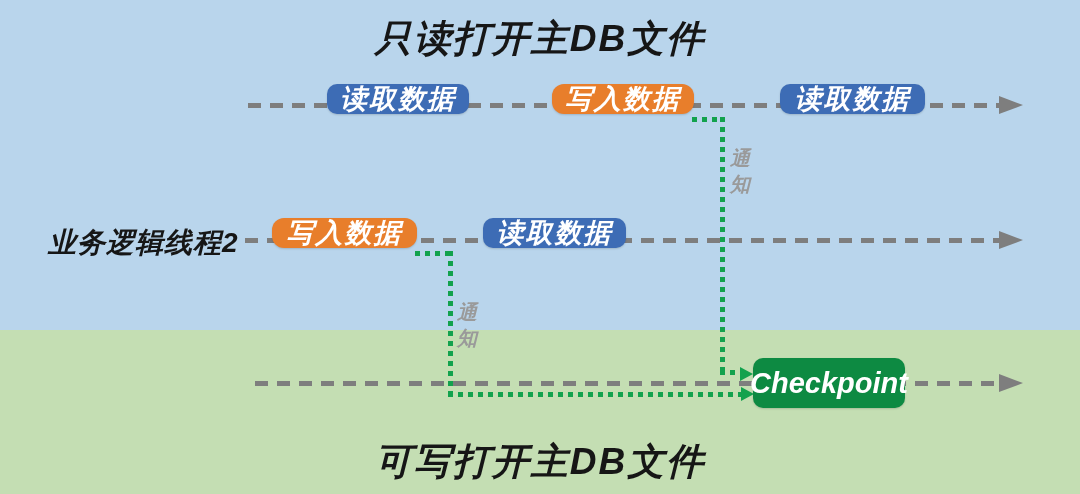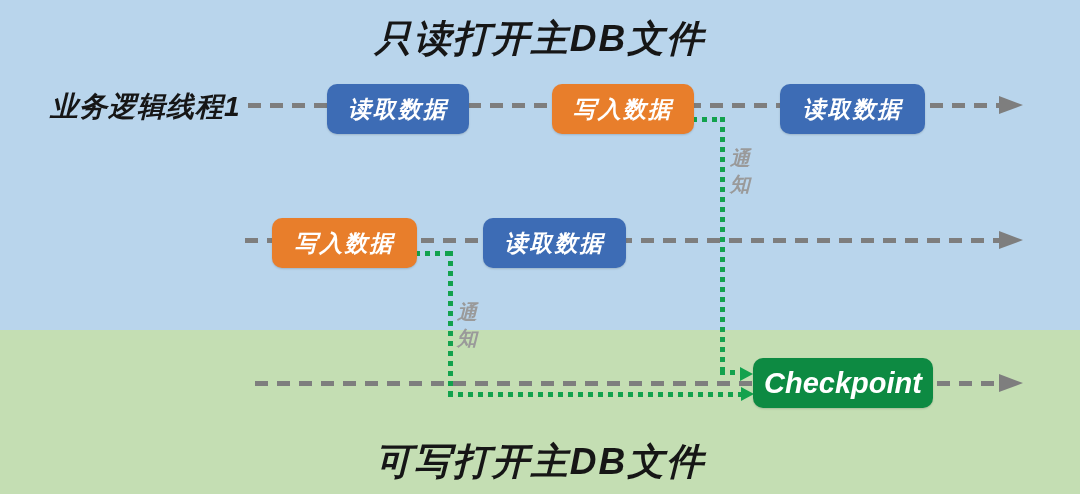--- a/index.html
+++ b/index.html
@@ -35,28 +35,28 @@
     position:absolute; height:5px; z-index:1;
     background:repeating-linear-gradient(90deg,
       var(--timeline-dash,#7E7E7E) 0 13px, transparent 13px 22px);
   }
   .arrow-gray {
     position:absolute; width:0; height:0; z-index:1;
     border-top:9px solid transparent; border-bottom:9px solid transparent;
     border-left:24px solid var(--timeline-dash,#7E7E7E);
   }
   .box {
-    position:absolute; height:50px; border-radius:10px; z-index:3;
+    position:absolute; height:30px; border-radius:10px; z-index:3;
     display:flex; align-items:center; justify-content:center;
-    color:#fff; font-size:23px; font-weight:bold; font-style:italic;
+    color:#fff; font-size:27px; font-weight:bold; font-style:italic;
     letter-spacing:2px; box-shadow:0 1px 2px rgba(0,0,0,0.15);
     white-space:nowrap;
   }
   .box.read  { background:var(--box-read,#3D6CB5); }
-  .box.write { background:var(--box-write,#E87E2B); }
+  .box.write { background:var(--box-write,#E87E2B);border-radius:12px; }
   .box.checkpoint {
     background:var(--box-checkpoint,#0D8A42);
     height:50px; font-size:29px; letter-spacing:0;
   }
   .dot-h {
     position:absolute; height:5px; z-index:2;
     background:repeating-linear-gradient(90deg,
       var(--notify-line,#12A24D) 0 5px, transparent 5px 10px);
   }
   .dot-v {
@@ -80,35 +80,35 @@
 <body>
 
 <div class="canvas">
 
   <div class="bg-top"></div>
   <div class="bg-bottom"></div>
 
   <div class="title bottom">可写打开主DB文件</div>
   <div class="title top">只读打开主DB文件</div>
 
-  <div class="thread-label" style="left:50px; top:88px;">业务逻辑线程1</div>
   <div class="dash-h" style="left:248px; top:103px; width:752px;"></div>
   <div class="arrow-gray" style="left:999px; top:96px;"></div>
   <div class="box read" style="left:327px; top:84px; width:142px;">读取数据</div>
   <div class="box write" style="left:552px; top:84px; width:142px;">写入数据</div>
   <div class="box read" style="left:780px; top:84px; width:145px;">读取数据</div>
 
+  <div class="thread-label" style="left:48px; top:224px;">业务逻辑线程2</div>
   <div class="dash-h" style="left:245px; top:238px; width:755px;"></div>
   <div class="arrow-gray" style="left:999px; top:231px;"></div>
   <div class="box write" style="left:272px; top:218px; width:145px;">写入数据</div>
   <div class="box read" style="left:483px; top:218px; width:143px;">读取数据</div>
 
   <div class="dash-h" style="left:255px; top:381px; width:745px;"></div>
   <div class="arrow-gray" style="left:999px; top:374px;"></div>
-  <div class="box checkpoint" style="left:753px; top:358px; width:180px;">Checkpoint</div>
+  <div class="box checkpoint" style="left:753px; top:358px; width:152px;">Checkpoint</div>
 
   <div class="dot-h" style="left:692px; top:117px; width:33px;"></div>
   <div class="dot-v" style="left:720px; top:117px; height:255px;"></div>
   <div class="dot-h" style="left:720px; top:370px; width:22px;"></div>
   <div class="arrow-green" style="left:740px; top:367px;"></div>
   <div class="notify-label" style="left:730px; top:145px;">通知</div>
 
   <div class="dot-h" style="left:415px; top:251px; width:38px;"></div>
   <div class="dot-v" style="left:448px; top:251px; height:146px;"></div>
   <div class="dot-h" style="left:448px; top:392px; width:295px;"></div>

